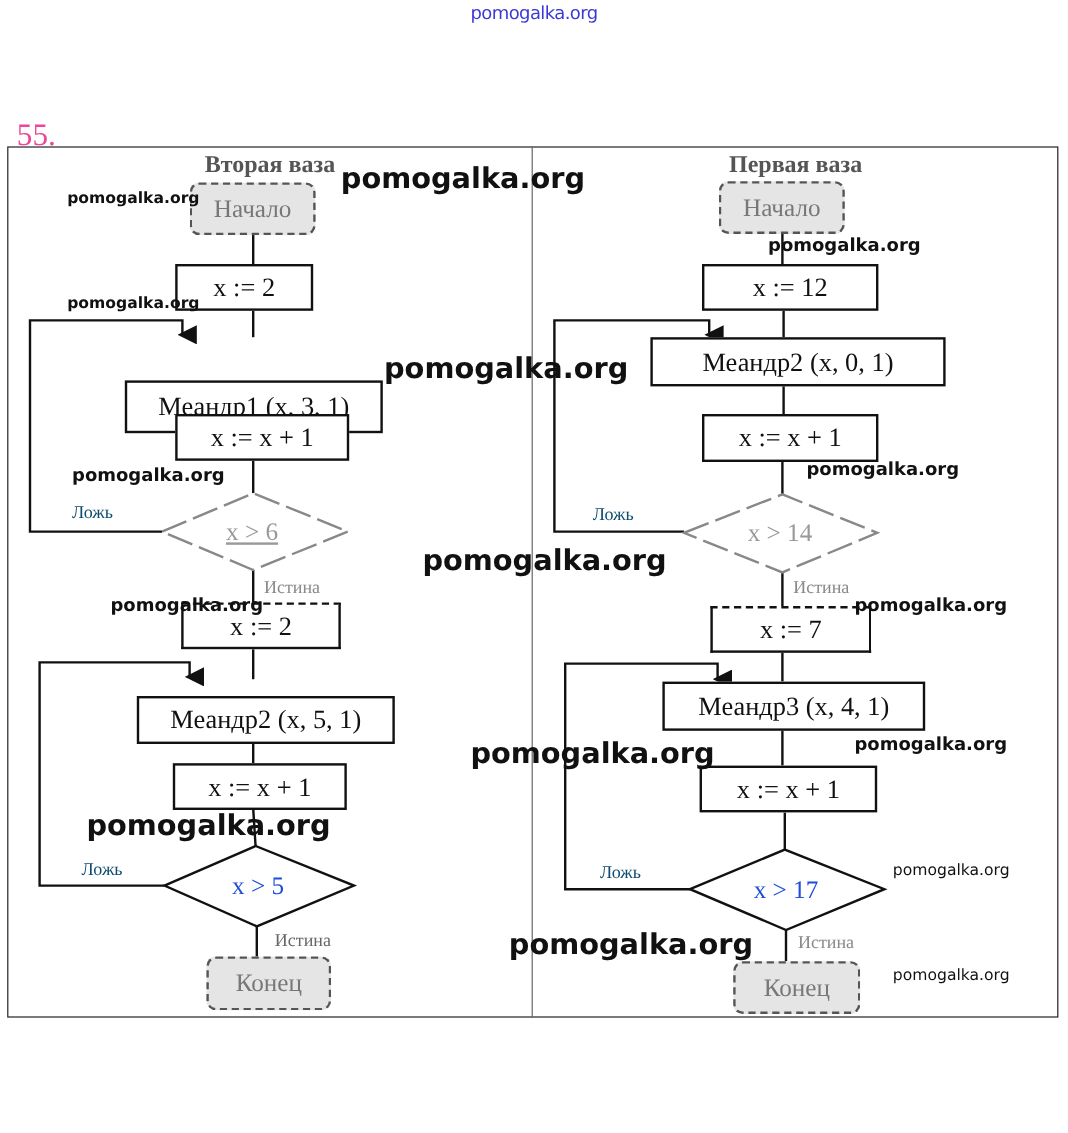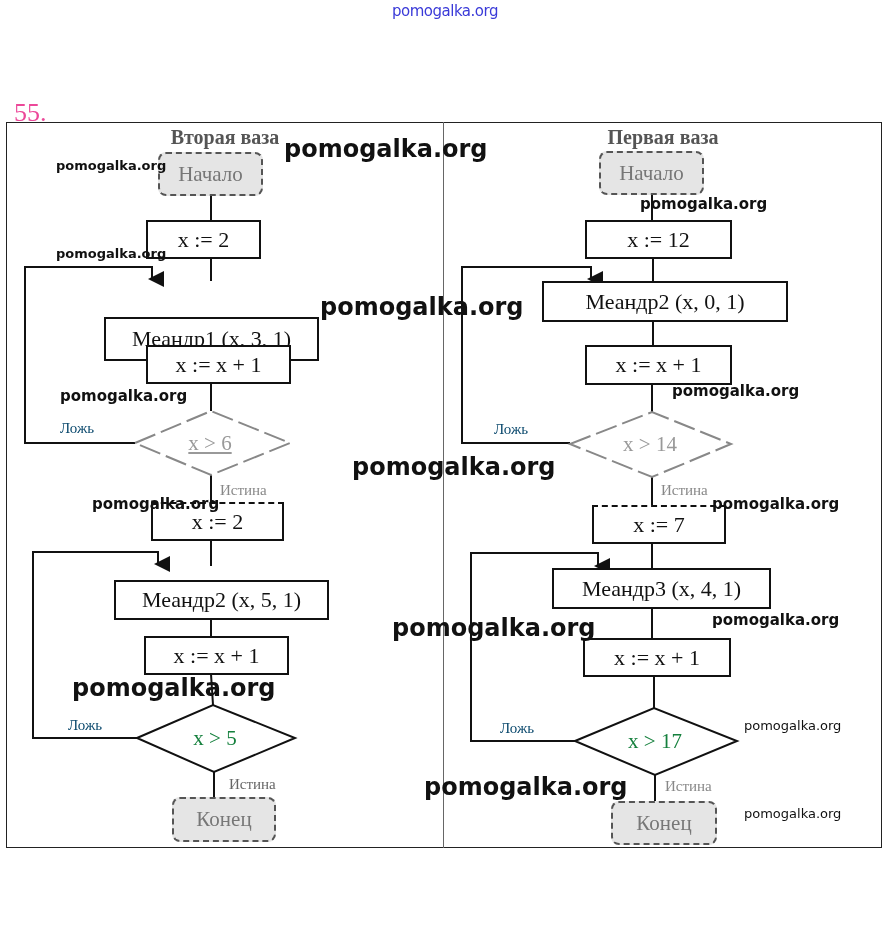--- a/index.html
+++ b/index.html
@@ -5,21 +5,21 @@
   html, body { margin:0; padding:0; background:#fff; }
   body { width:890px; height:944px; position:relative; overflow:hidden; font-family:"Liberation Serif", serif; }
   .abs { position:absolute; }
   .top-wm { left:0; width:890px; top:2px; text-align:center; color:#3a3ad8; font-family:"DejaVu Sans", sans-serif; font-size:15px; letter-spacing:-0.5px; }
   .num { left:14px; top:98px; font-size:26px; color:#ec4899; }
   .frame { left:6px; top:122px; width:876px; height:726px; border:1.5px solid #222; box-sizing:border-box; }
   .divider { left:443px; top:122px; width:1px; height:726px; background:#666; }
   .col-title { font-size:20px; font-weight:bold; color:#555; text-align:center; }
   .box { border:2px solid #111; box-sizing:border-box; display:flex; align-items:center; justify-content:center; font-size:22px; color:#111; background:#fff; }
   .term { border:2px dashed #555; border-radius:8px; box-sizing:border-box; display:flex; align-items:center; justify-content:center; font-size:21px; color:#777; background:#e5e5e5; }
-  .dtext { font-size:21px; color:#15803d; text-align:center; }
+  .dtext { font-size:21px; color:#1d4ed8; text-align:center; }
   .lbl { font-size:15px; color:#0c4a6e; }
   .wm { font-family:"DejaVu Sans", sans-serif; font-weight:bold; color:#111; white-space:nowrap; }
   .wm-s { font-size:13px; }
   .wm-sn { font-size:13px; font-weight:normal; }
   .wm-m { font-size:15px; }
   .wm-l { font-size:24px; }
   svg.lines { position:absolute; left:0; top:0; }
 </style>
 </head>
 <body>

